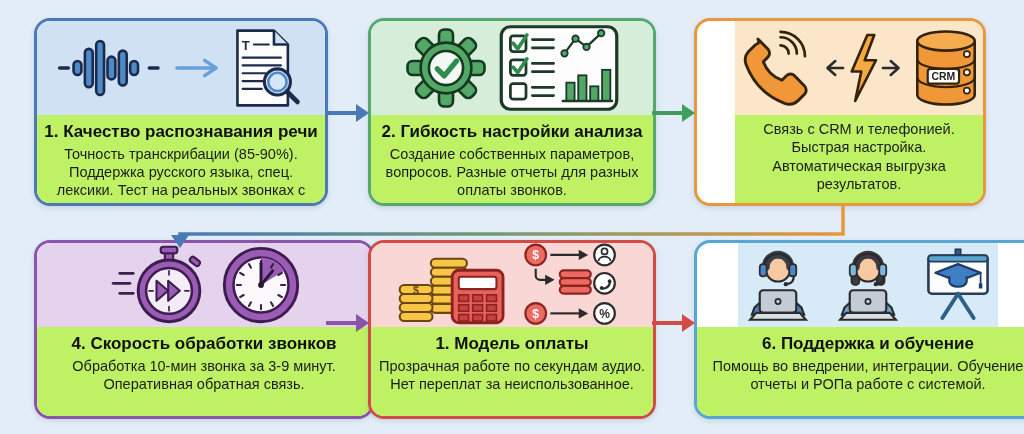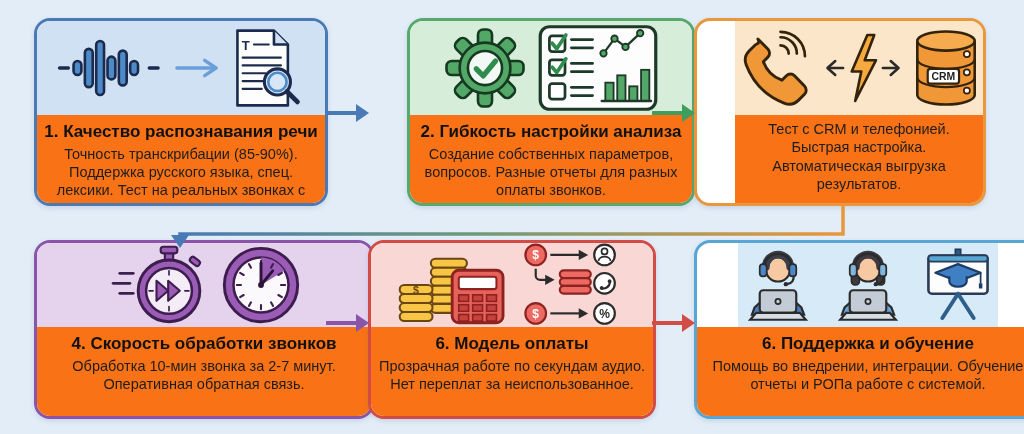--- a/index.html
+++ b/index.html
@@ -17,21 +17,21 @@
     overflow:hidden;display:flex;flex-direction:column;
     box-shadow:0 2px 5px rgba(70,100,140,.18);
   }
   .icon-area{
     background:var(--iconbg,#eee);
     display:flex;align-items:center;justify-content:center;
     gap:10px;flex:0 0 auto;
   }
   .row1 .icon-area{height:94px;}
   .row2 .icon-area{height:84px;}
-  .text-area{flex:1;background:#f97316;text-align:center;padding:5px 6px 0;}
+  .text-area{flex:1;background:#bef264;text-align:center;padding:5px 6px 0;}
   .card-title{margin:2px 0 3px;font-size:17px;font-weight:700;color:#111;line-height:1.15;}
   .card-body{margin:0;font-size:14.5px;color:#1d1d1d;line-height:1.26;}
   svg{display:block;}
   .conn{position:absolute;}
 </style>
 </head>
 <body style="background: rgb(227, 237, 248);">
 
 <div class="canvas">
 
@@ -73,21 +73,21 @@
         <circle cx="54" cy="62" r="10.5" fill="none" stroke="#4d8bc8" stroke-width="3"></circle>
         <line x1="65" y1="73" x2="77" y2="85" stroke="#1c2b4d" stroke-width="5.5" stroke-linecap="round"></line>
       </svg>
     </div>
     <div class="text-area">
       <h3 class="card-title">1. Качество распознавания речи</h3>
       <p class="card-body">Точность транскрибации (85-90%). Поддержка русского языка, спец. лексики. Тест на реальных звонках с шумом.</p>
     </div>
   </section>
 
-  <section class="card row1" id="c2" style="left: 368px; top: 18px; width: 288px; height: 188px; margin-left: 39px; --accent: #57a86d; --iconbg: #d6edda;">
+  <section class="card row1" id="c2" style="left: 368px; top: 18px; width: 288px; height: 188px; --accent: #57a86d; --iconbg: #d6edda;">
     <div class="icon-area">
       <svg width="84" height="84" viewBox="0 0 96 96">
         <g fill="#53a868" stroke="#163a20" stroke-width="3">
           <rect x="40" y="4" width="16" height="88" rx="6"></rect>
           <rect x="40" y="4" width="16" height="88" rx="6" transform="rotate(45 48 48)"></rect>
           <rect x="40" y="4" width="16" height="88" rx="6" transform="rotate(90 48 48)"></rect>
           <rect x="40" y="4" width="16" height="88" rx="6" transform="rotate(135 48 48)"></rect>
           <circle cx="48" cy="48" r="29"></circle>
         </g>
         <circle cx="48" cy="48" r="19.5" fill="#f2f8f3" stroke="#163a20" stroke-width="3"></circle>
@@ -161,21 +161,21 @@
         <g fill="#fff" stroke="#33230a" stroke-width="2">
           <circle cx="63" cy="30" r="3.5"></circle>
             <circle cx="63" cy="51" r="3.5"></circle>
             <circle cx="63" cy="72" r="3.5"></circle>
         </g>
         <rect x="18" y="47" width="36" height="17" rx="3" fill="#fff" stroke="#33230a" stroke-width="2.5"></rect>
         <text x="36" y="60" text-anchor="middle" font-size="12" font-weight="bold" fill="#222">CRM</text>
       </svg>
     </div>
     <div class="text-area">
-      <p class="card-body">Тест с CRM и телефонией. Быстрая настройка. Автоматическая выгрузка результатов.</p>
+      <p class="card-body">Связь с CRM и телефонией. Быстрая настройка. Автоматическая выгрузка результатов.</p>
     </div>
   </section>
 
   <section class="card row2" id="c4" style="left: 34px; top: 240px; width: 340px; height: 179px; --accent: #8a55a8; --iconbg: #e5d3ee;">
     <div class="icon-area">
       <svg width="104" height="80" viewBox="0 0 118 96">
         <g stroke="#3a2150" stroke-width="3.5" stroke-linecap="round">
           <line x1="12" y1="34" x2="28" y2="34"></line>
           <line x1="4" y1="46" x2="24" y2="46"></line>
           <line x1="12" y1="58" x2="28" y2="58"></line>
@@ -214,21 +214,21 @@
         </g>
         <g stroke="#2a1638" stroke-width="3.5" stroke-linecap="round">
           <line x1="48" y1="48" x2="48" y2="22"></line>
           <line x1="48" y1="48" x2="62" y2="31"></line>
         </g>
         <circle cx="48" cy="48" r="3.5" fill="#2a1638"></circle>
       </svg>
     </div>
     <div class="text-area">
       <h3 class="card-title">4. Скорость обработки звонков</h3>
-      <p class="card-body">Обработка 10-мин звонка за 2-7 минут. Оперативная обратная связь.</p>
+      <p class="card-body">Обработка 10-мин звонка за 3-9 минут. Оперативная обратная связь.</p>
     </div>
   </section>
 
   <section class="card row2" id="c5" style="left: 368px; top: 240px; width: 288px; height: 179px; --accent: #d24b45; --iconbg: #f9d7d5;">
     <div class="icon-area">
       <svg width="120" height="82" viewBox="0 0 138 100">
         <g fill="#f6c644" stroke="#6b4613" stroke-width="2.5">
           <rect x="42" y="18" width="44" height="11" rx="5.5"></rect>
           <rect x="42" y="29" width="44" height="11" rx="5.5"></rect>
           <rect x="42" y="40" width="44" height="11" rx="5.5"></rect>
@@ -280,21 +280,21 @@
         </g>
         <circle cx="14" cy="83" r="12" fill="#ed6a62" stroke="#8c2320" stroke-width="2.5"></circle>
         <text x="14" y="88" text-anchor="middle" font-size="14" font-weight="bold" fill="#fff">$</text>
         <line x1="31" y1="83" x2="66" y2="83" stroke="#2b2b2b" stroke-width="2.5"></line>
         <polygon points="64,77 75,83 64,89" fill="#2b2b2b"></polygon>
         <circle cx="94" cy="83" r="12" fill="#fff" stroke="#2b2b2b" stroke-width="2.5"></circle>
         <text x="94" y="88" text-anchor="middle" font-size="14" font-weight="bold" fill="#2b2b2b">%</text>
       </svg>
     </div>
     <div class="text-area">
-      <h3 class="card-title">6. Модель оплаты</h3>
+      <h3 class="card-title">1. Модель оплаты</h3>
       <p class="card-body">Прозрачная работе по секундам аудио. Нет переплат за неиспользованное.</p>
     </div>
   </section>
 
   <section class="card row2" id="c6" style="left: 694px; top: 240px; width: 348px; height: 179px; align-items: center; --accent: #57a6d4; --iconbg: #d7eaf7;">
     <div class="icon-area">
       <svg width="80" height="74" viewBox="0 0 92 84">
         <circle cx="46" cy="24" r="14" fill="#f6c9a2" stroke="#2b2b2b" stroke-width="2.5"></circle>
         <path d="M32,21 a14,14 0 0 1 28,0" fill="none" stroke="#3a3f4a" stroke-width="9" stroke-linecap="round"></path>
         <path d="M30,22 a16,16 0 0 1 32,0" fill="none" stroke="#2b2b2b" stroke-width="3"></path>

